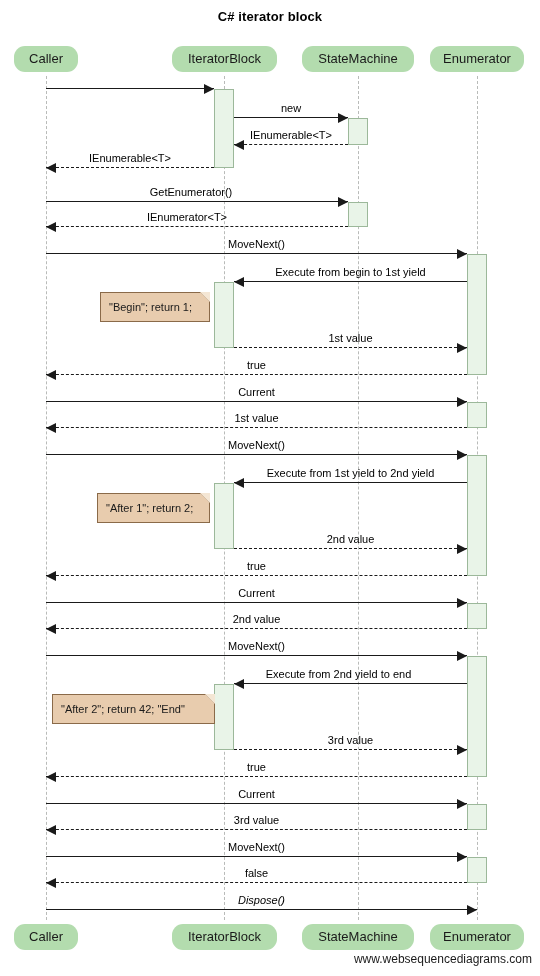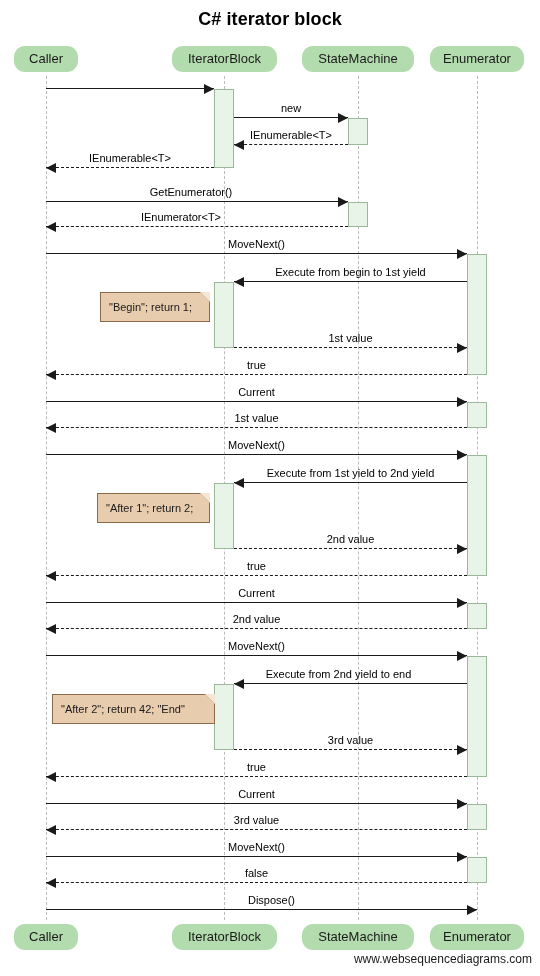--- a/index.html
+++ b/index.html
@@ -17,21 +17,21 @@
     height: 976px;
     background: #ffffff;
     overflow: hidden;
   }
   #title {
     position: absolute;
     left: 0;
     top: 9px;
     width: 540px;
     text-align: center;
-    font-size: 18px;
+    font-size: 13px;
     font-weight: bold;
     color: #000000;
     letter-spacing: 0.1px;
   }
   .lifeline {
     position: absolute;
     width: 0;
     border-left: 1px dashed #b9bbb9;
     top: 76px;
     height: 844px;
@@ -170,21 +170,21 @@
       <div class="arrowhead left" style="top: 140px; left: 234px;"></div>
       <div class="msglabel" style="left: 234px; width: 114px; top: 129px;">IEnumerable&lt;T&gt;</div>
       <div class="msg dashed" style="left: 46px; width: 168px; top: 167px;"></div>
       <div class="arrowhead left" style="top: 163px; left: 46px;"></div>
       <div class="msglabel" style="left: 46px; width: 168px; top: 152px;">IEnumerable&lt;T&gt;</div>
       <div class="msg" style="left: 46px; width: 302px; top: 201px;"></div>
       <div class="arrowhead right" style="top: 197px; left: 338px;"></div>
       <div class="msglabel" style="left: 40px; width: 302px; top: 186px;">GetEnumerator()</div>
       <div class="msg dashed" style="left: 46px; width: 302px; top: 226px;"></div>
       <div class="arrowhead left" style="top: 222px; left: 46px;"></div>
-      <div class="msglabel" style="left: 30px; width: 302px; top: 211px;">IEnumerator&lt;T&gt;</div>
+      <div class="msglabel" style="left: 36px; width: 302px; top: 211px;">IEnumerator&lt;T&gt;</div>
       <div class="msg" style="left: 46px; width: 421px; top: 253px;"></div>
       <div class="arrowhead right" style="top: 249px; left: 457px;"></div>
       <div class="msglabel" style="left: 46px; width: 421px; top: 238px;">MoveNext()</div>
       <div class="msg" style="left: 234px; width: 233px; top: 281px;"></div>
       <div class="arrowhead left" style="top: 277px; left: 234px;"></div>
       <div class="msglabel" style="left: 234px; width: 233px; top: 266px;">Execute from begin to 1st yield</div>
       <div class="msg dashed" style="left: 234px; width: 233px; top: 347px;"></div>
       <div class="arrowhead right" style="top: 343px; left: 457px;"></div>
       <div class="msglabel" style="left: 234px; width: 233px; top: 332px;">1st value</div>
       <div class="msg dashed" style="left: 46px; width: 421px; top: 374px;"></div>
@@ -233,21 +233,21 @@
       <div class="arrowhead left" style="top: 825px; left: 46px;"></div>
       <div class="msglabel" style="left: 46px; width: 421px; top: 814px;">3rd value</div>
       <div class="msg" style="left: 46px; width: 421px; top: 856px;"></div>
       <div class="arrowhead right" style="top: 852px; left: 457px;"></div>
       <div class="msglabel" style="left: 46px; width: 421px; top: 841px;">MoveNext()</div>
       <div class="msg dashed" style="left: 46px; width: 421px; top: 882px;"></div>
       <div class="arrowhead left" style="top: 878px; left: 46px;"></div>
       <div class="msglabel" style="left: 46px; width: 421px; top: 867px;">false</div>
       <div class="msg" style="left: 46px; width: 431px; top: 909px;"></div>
       <div class="arrowhead right" style="top: 905px; left: 467px;"></div>
-      <div class="msglabel" style="left: 56px; width: 431px; top: 894px;">Dispose()</div>
+      <div class="msglabel" style="left: 46px; width: 431px; top: 894px; font-style: italic;">Dispose()</div>
     </div>
   <div id="notes">
       <div class="note" style="left: 100px; top: 292px; width: 110px;"><span>"Begin"; return 1;</span><span class="foldline"></span><span class="fold"></span></div>
       <div class="note" style="left: 97px; top: 493px; width: 113px;"><span>"After 1"; return 2;</span><span class="foldline"></span><span class="fold"></span></div>
       <div class="note" style="left: 52px; top: 694px; width: 163px;"><span>"After 2"; return 42; "End"</span><span class="foldline"></span><span class="fold"></span></div>
     </div>
   <div id="actors-bot">
       <div class="actor bot" style="left: 14px; width: 64px;">Caller</div>
       <div class="actor bot" style="left: 172px; width: 105px;">IteratorBlock</div>
       <div class="actor bot" style="left: 302px; width: 112px;">StateMachine</div>

